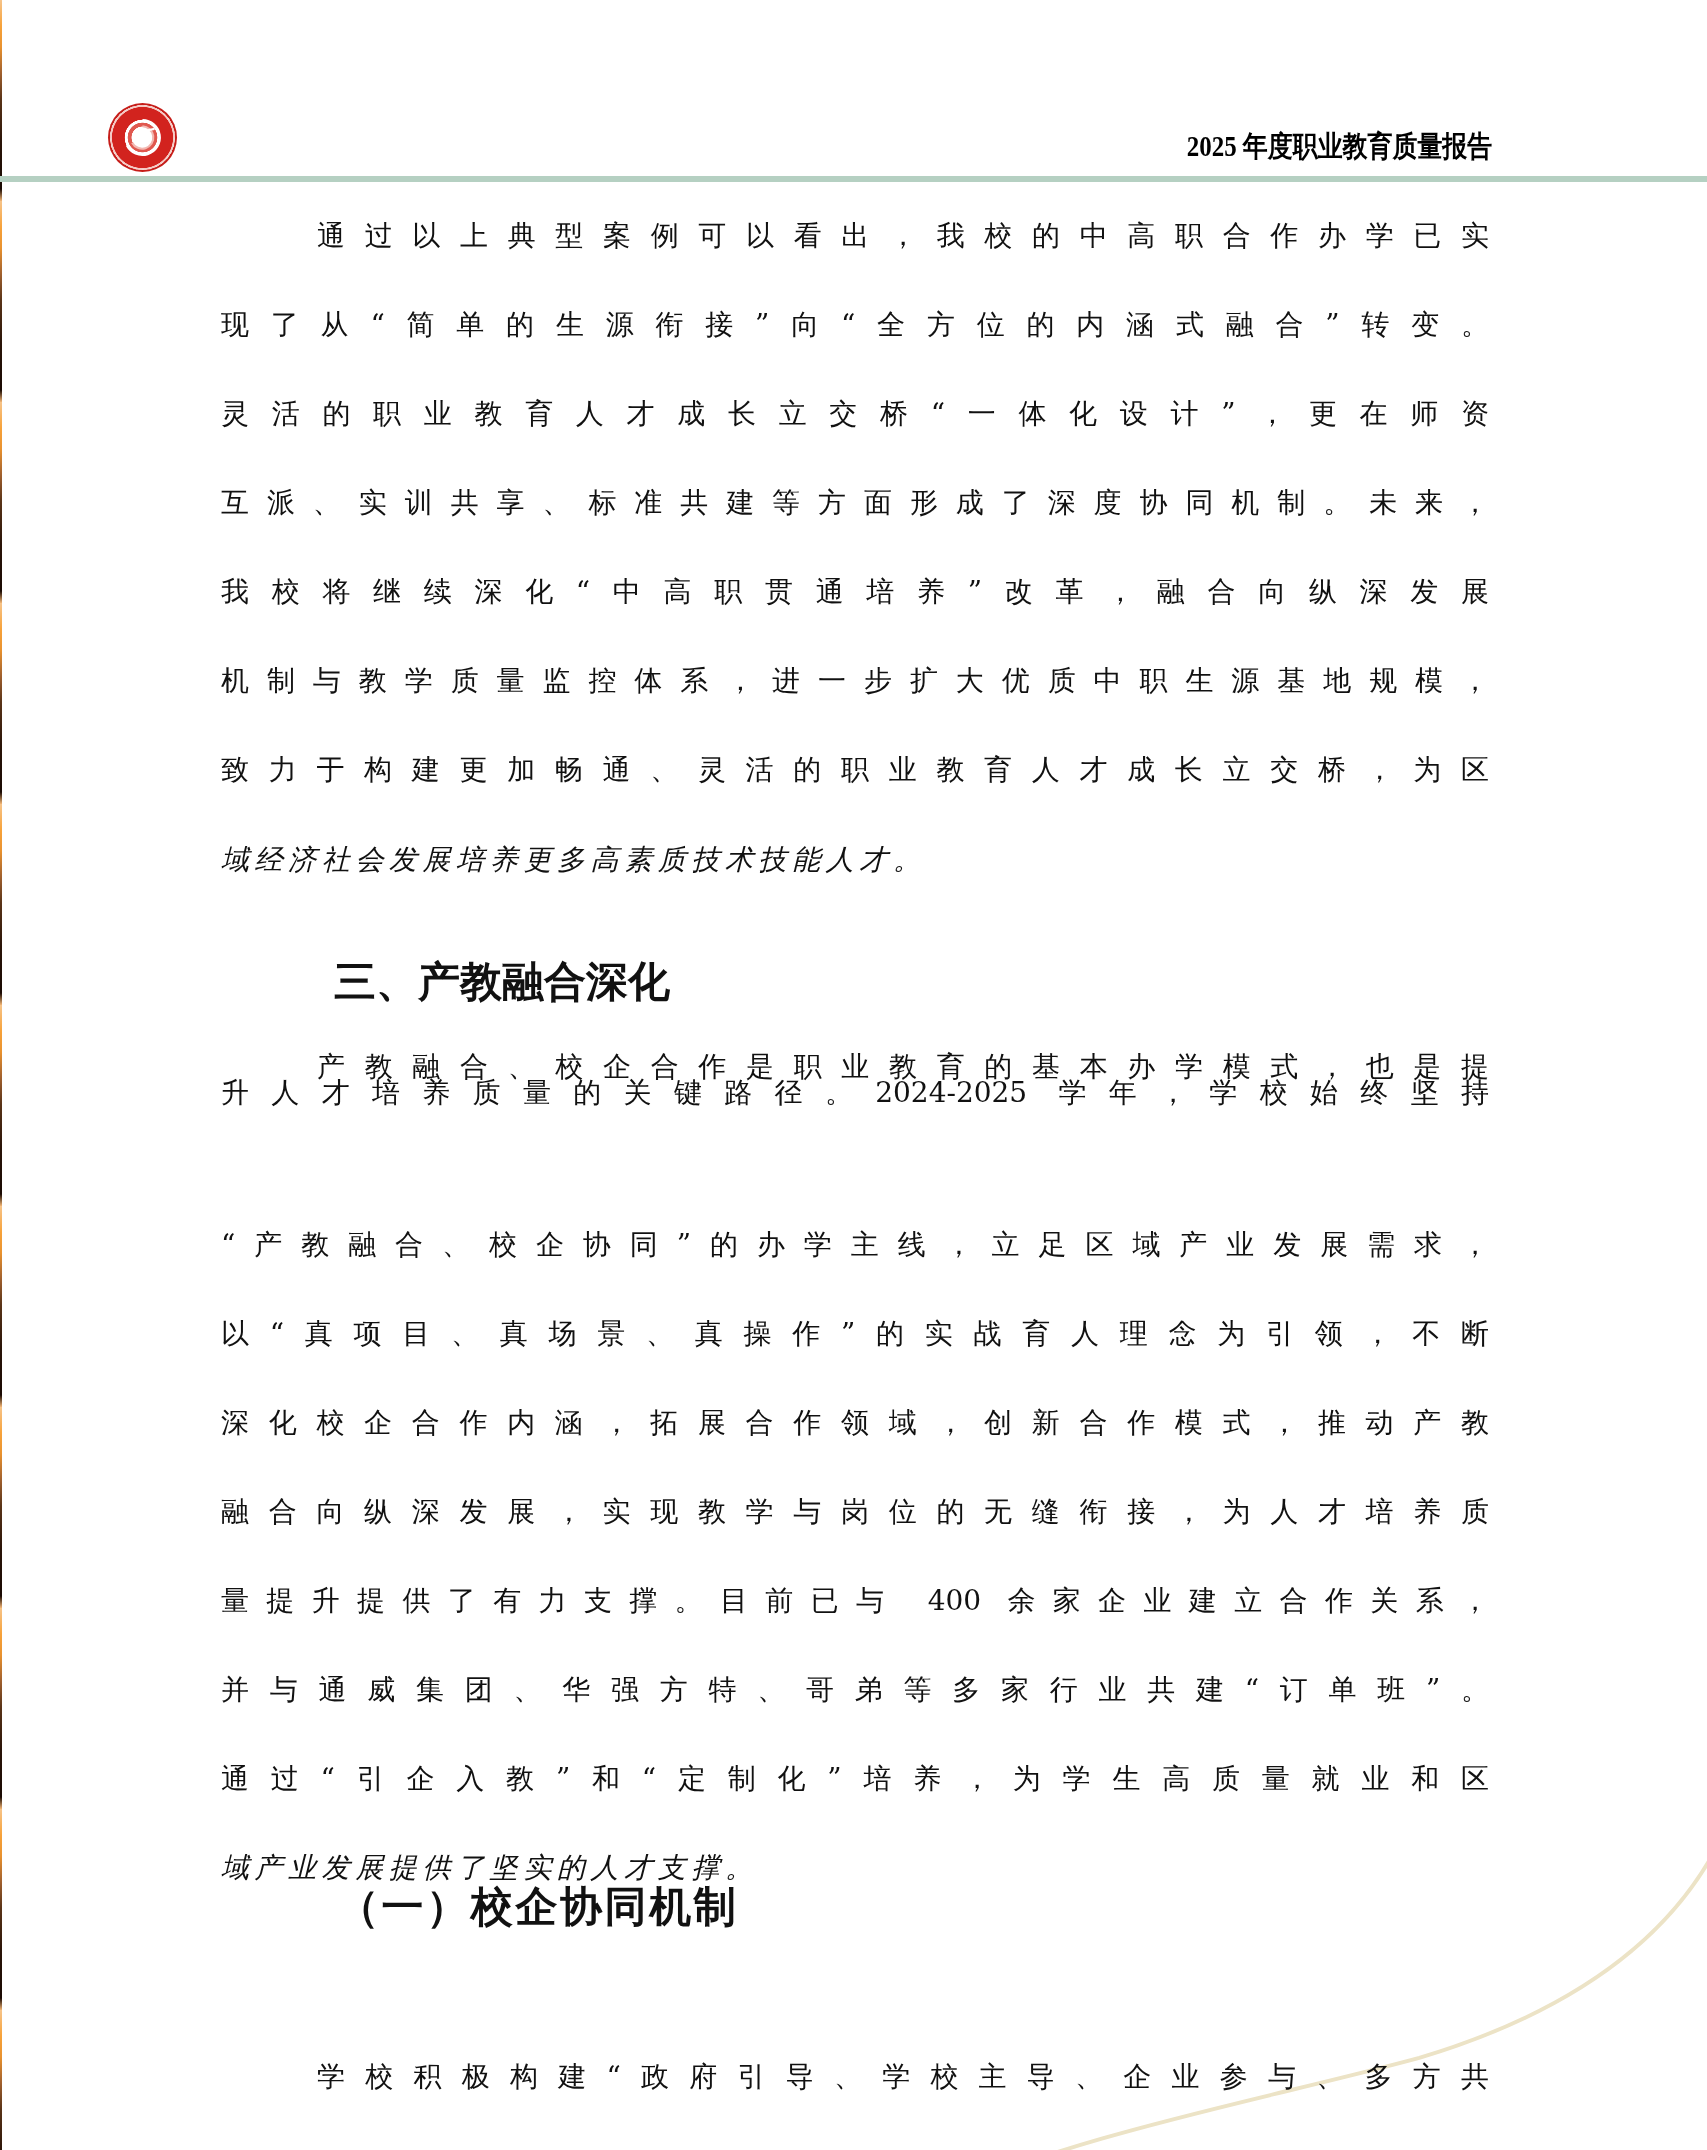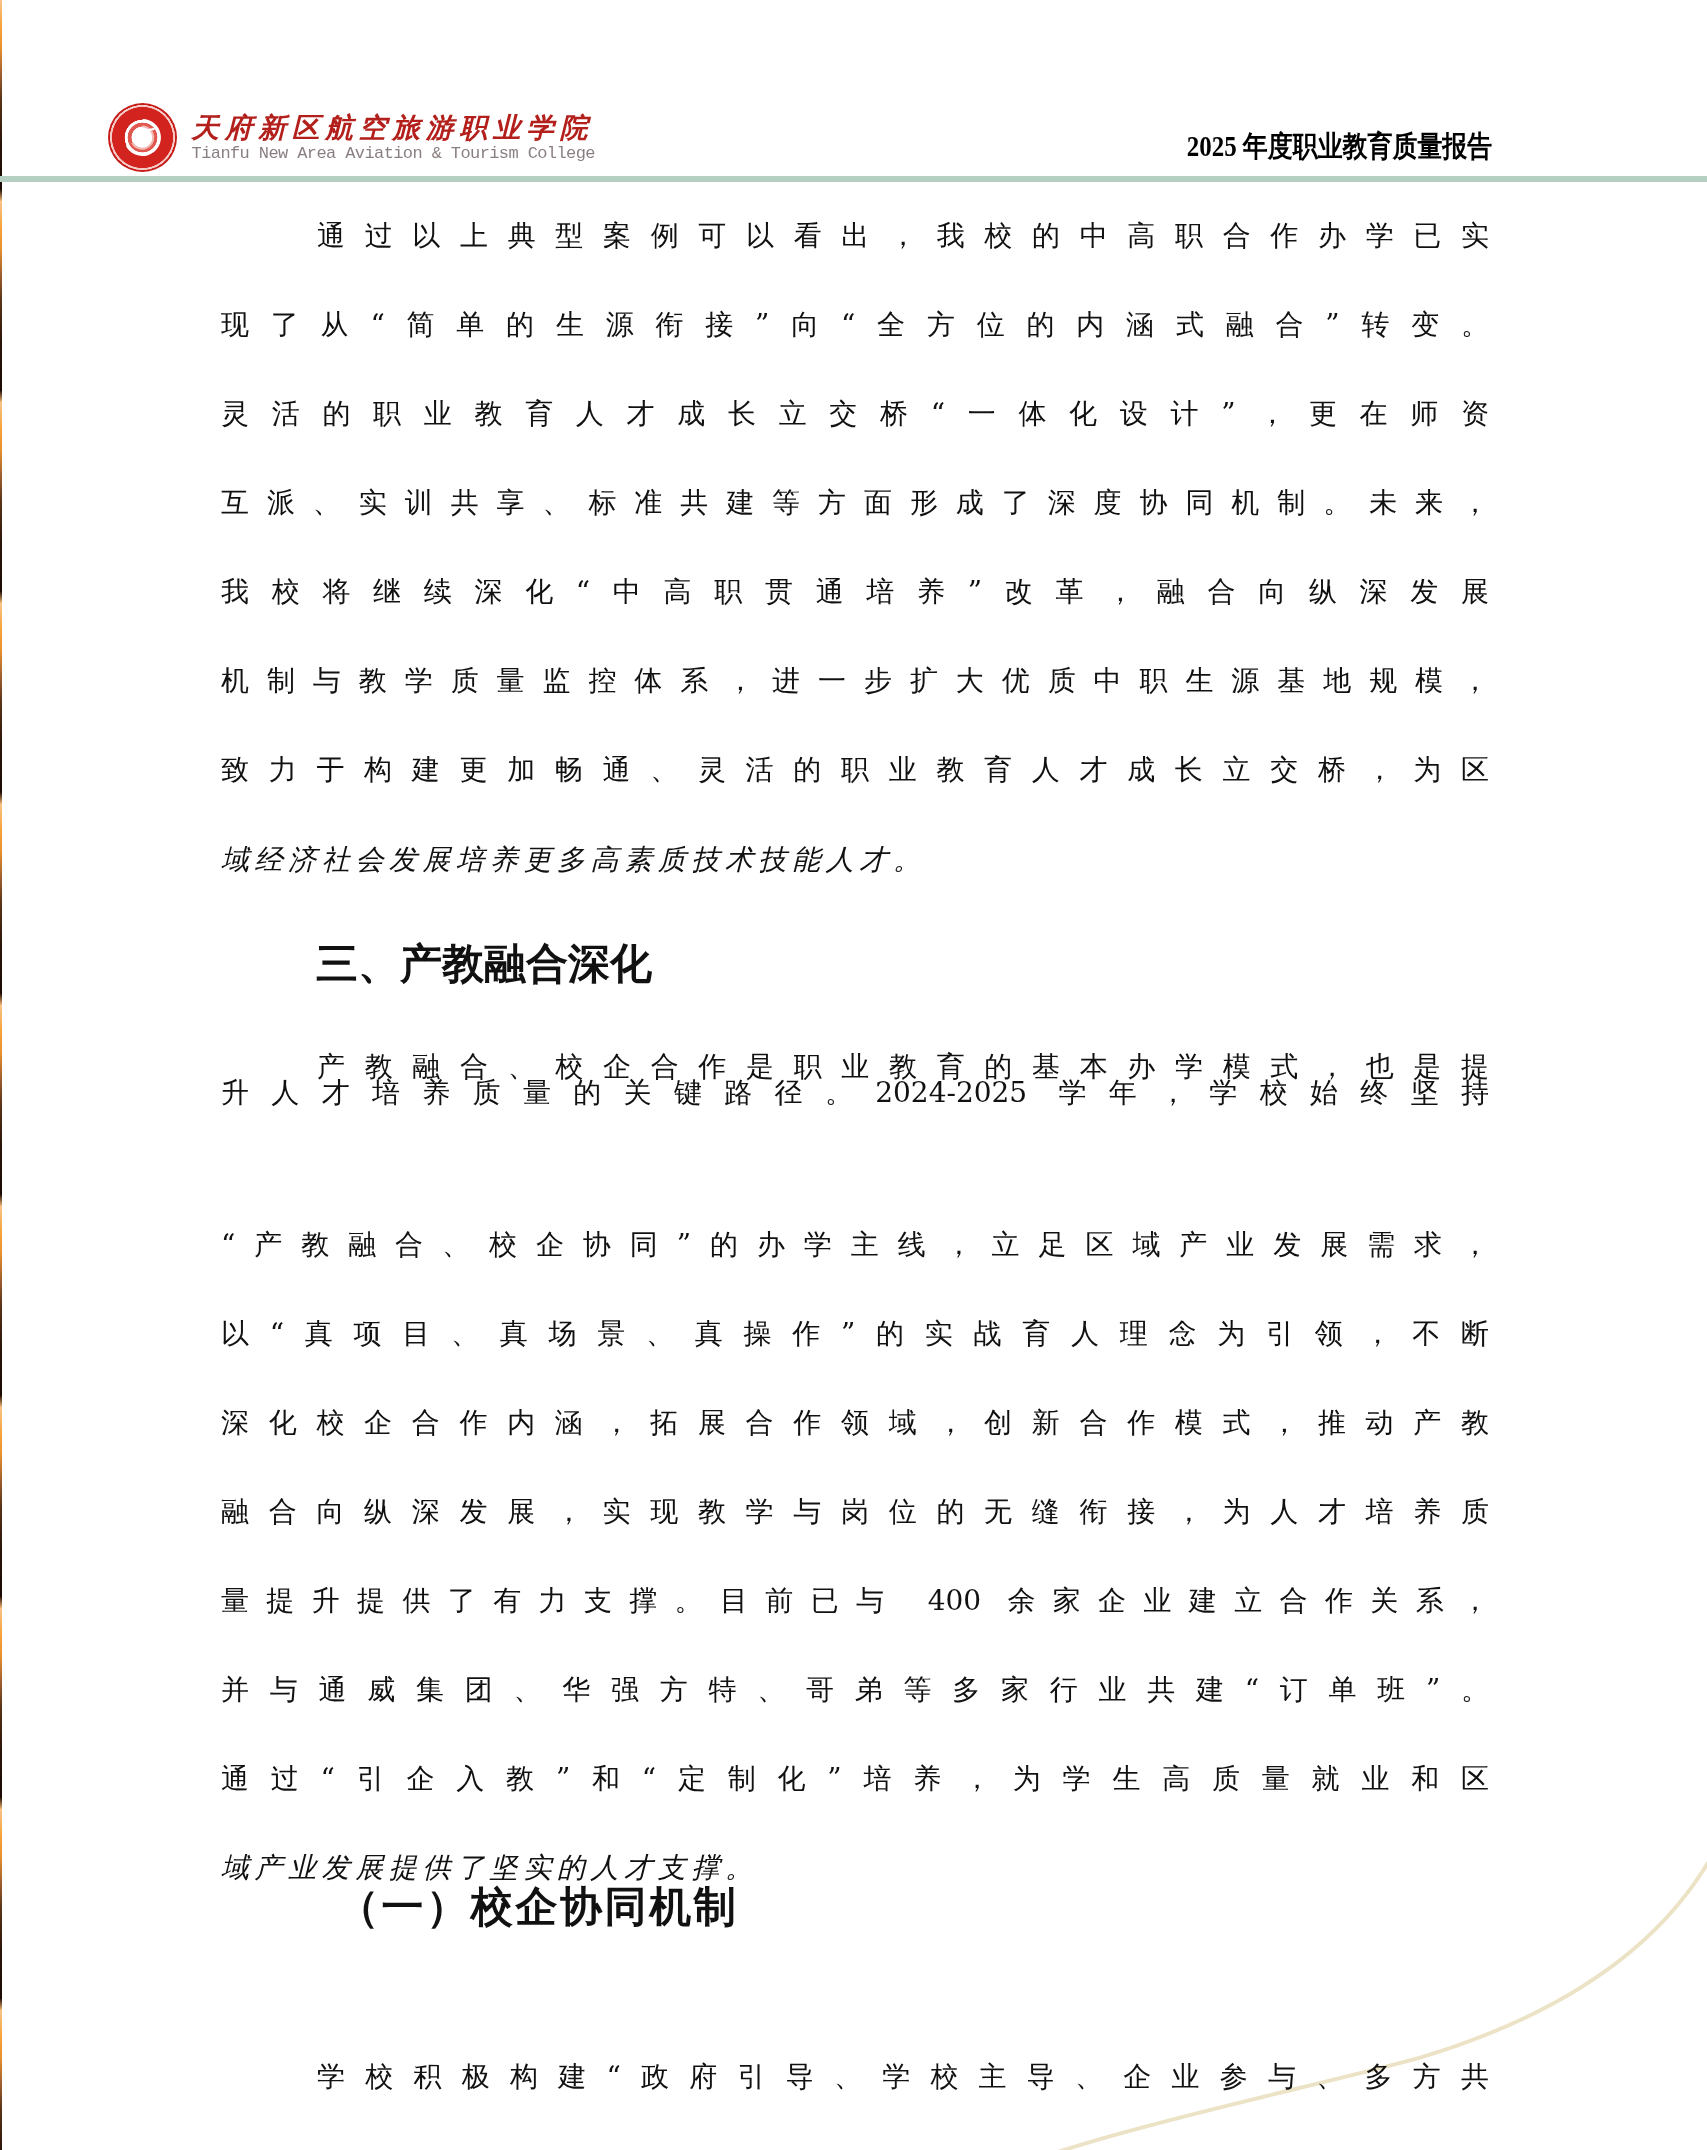--- a/index.html
+++ b/index.html
@@ -79,42 +79,38 @@
 <header>
   <div class="header-logo">
     <div class="logo-mark">
       <svg width="69" height="69" viewBox="0 0 160 160" xmlns="http://www.w3.org/2000/svg">
         <circle cx="80" cy="80" r="74" fill="none" stroke="#f3d6d2" stroke-width="3" stroke-dasharray="6 10"></circle>
         <path d="M80 40 A40 40 0 1 1 44 98" fill="none" stroke="#ffffff" stroke-width="6"></path>
         <path d="M80 54 A26 26 0 1 1 56 92" fill="none" stroke="#f2b8b2" stroke-width="5"></path>
         <path d="M66 90 Q 80 62 108 60" fill="none" stroke="#ffffff" stroke-width="5"></path>
       </svg>
     </div>
-    <div class="logo-text">
-      <div class="logo-cn">天府新区航空旅游职业学院</div>
-      <div class="logo-en">Tianfu New Area Aviation &amp; Tourism College</div>
-    </div>
   </div>
   <div class="header-title">2025 年度职业教育质量报告</div>
   <div class="header-rule"></div>
 </header>
 
 <main>
   <section>
     <div class="line indent" style="top:210px">通过以上典型案例可以看出，我校的中高职合作办学已实</div>
     <div class="line" style="top:299px">现了从“简单的生源衔接”向“全方位的内涵式融合”转变。</div>
     <div class="line" style="top:388px">灵活的职业教育人才成长立交桥“一体化设计”，更在师资</div>
     <div class="line" style="top:477px">互派、实训共享、标准共建等方面形成了深度协同机制。未来，</div>
     <div class="line" style="top:566px">我校将继续深化“中高职贯通培养”改革，融合向纵深发展</div>
     <div class="line" style="top:655px">机制与教学质量监控体系，进一步扩大优质中职生源基地规模，</div>
     <div class="line" style="top:744px">致力于构建更加畅通、灵活的职业教育人才成长立交桥，为区</div>
     <div class="line last" style="top:834px">域经济社会发展培养更多高素质技术技能人才。</div>
   </section>
 
-  <h2 class="h1" style="top:938px; margin:0">三、产教融合深化</h2>
+  <h2 class="h1" style="top:938px; margin:18px">三、产教融合深化</h2>
 
   <section>
     <div class="line indent" style="top:1041px">产教融合、校企合作是职业教育的基本办学模式，也是提</div>
     <div class="line" style="top:1067px">升人才培养质量的关键路径。2024-2025 学年，学校始终坚持</div>
     <div class="line" style="top:1219px">“产教融合、校企协同”的办学主线，立足区域产业发展需求，</div>
     <div class="line" style="top:1308px">以“真项目、真场景、真操作”的实战育人理念为引领，不断</div>
     <div class="line" style="top:1397px">深化校企合作内涵，拓展合作领域，创新合作模式，推动产教</div>
     <div class="line" style="top:1486px">融合向纵深发展，实现教学与岗位的无缝衔接，为人才培养质</div>
     <div class="line" style="top:1575px">量提升提供了有力支撑。目前已与 400 余家企业建立合作关系，</div>
     <div class="line" style="top:1664px">并与通威集团、华强方特、哥弟等多家行业共建“订单班”。</div>

